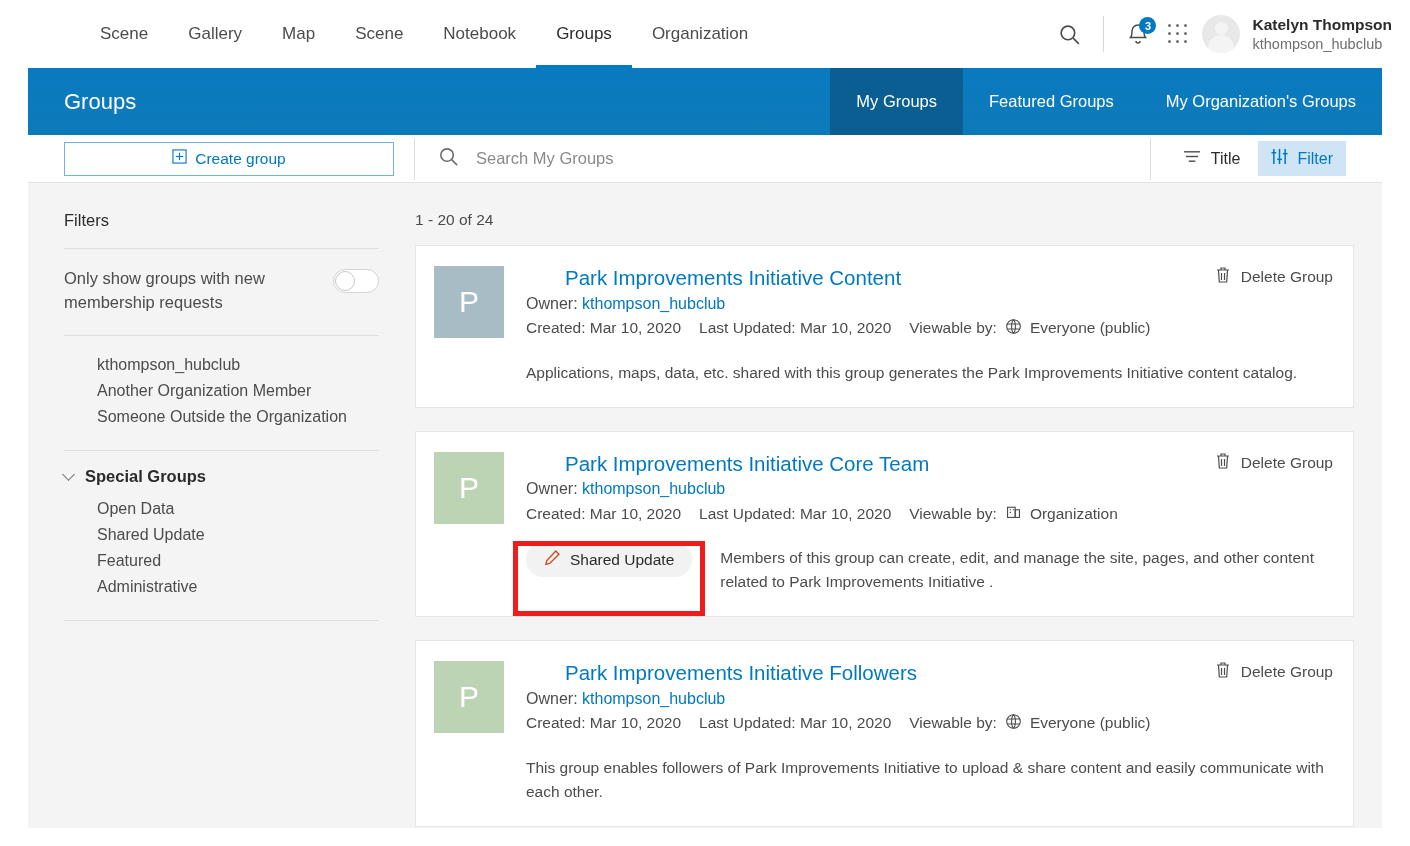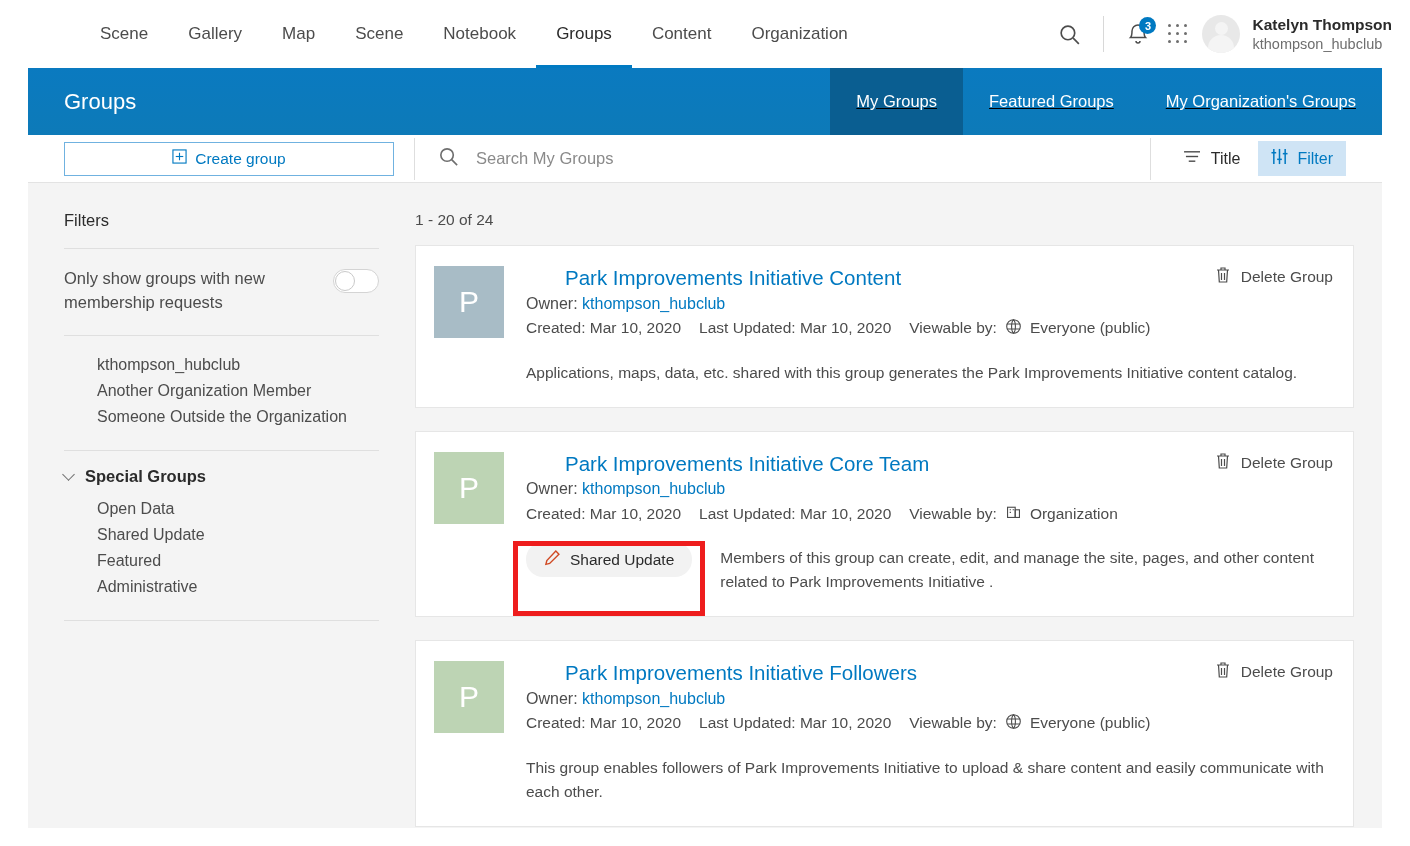--- a/index.html
+++ b/index.html
@@ -118,21 +118,21 @@
     align-items: stretch;
     position: relative;
   }
   .banner-title {
     color: #fff;
     font-size: 22px;
     display: flex; align-items: center;
     padding-left: 36px;
     flex: 1;
   }
-  .banner-tabs { display: flex; align-items: stretch; text-decoration: underline; }
+  .banner-tabs { display: flex; align-items: stretch; }
   .banner-tab {
     display: flex; align-items: center;
     padding: 0 26px;
     color: #ffffff;
     font-size: 16.5px;
     cursor: pointer;
     white-space: nowrap;
   }
   .banner-tab.active { background: #0a5e91; }
 
@@ -291,21 +291,20 @@
 <body>
 
 <div class="topnav">
   <nav class="nav-links" id="nav-links">
       <div class="nav-link">Scene</div>
       <div class="nav-link">Gallery</div>
       <div class="nav-link">Map</div>
       <div class="nav-link">Scene</div>
       <div class="nav-link">Notebook</div>
       <div class="nav-link active">Groups</div>
-      <div class="nav-link">Content</div>
       <div class="nav-link">Organization</div>
     </nav>
 
   <div class="nav-right">
     <div class="icon-btn">
       <svg width="25" height="25" viewBox="0 0 24 24" fill="none" stroke="#4c4c4c" stroke-width="1.6">
         <circle cx="10.5" cy="10.5" r="6.5"></circle>
           <line x1="15.5" y1="15.5" x2="21" y2="21"></line>
       </svg>
     </div>

